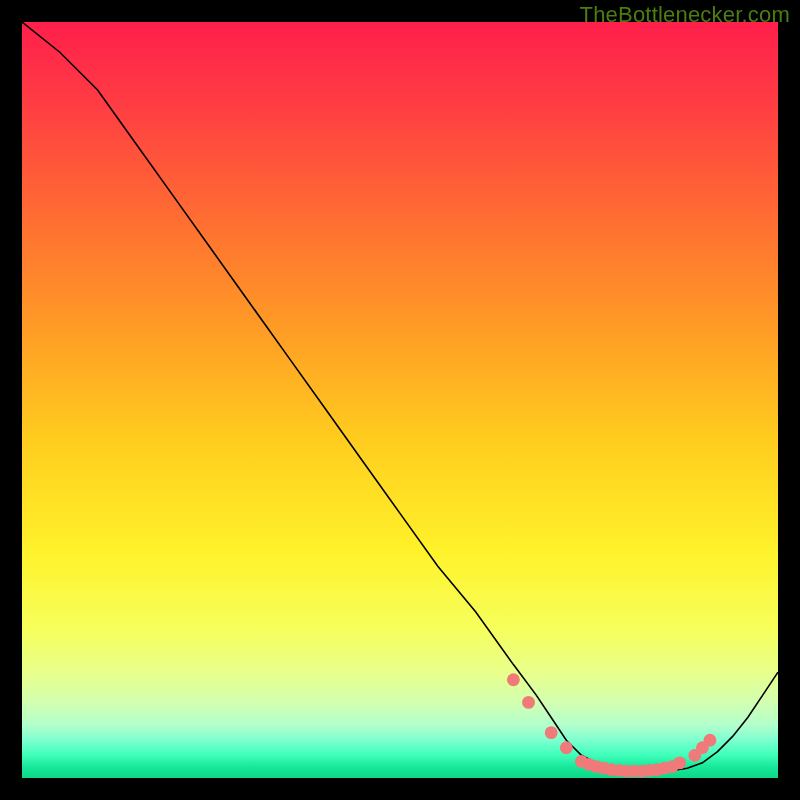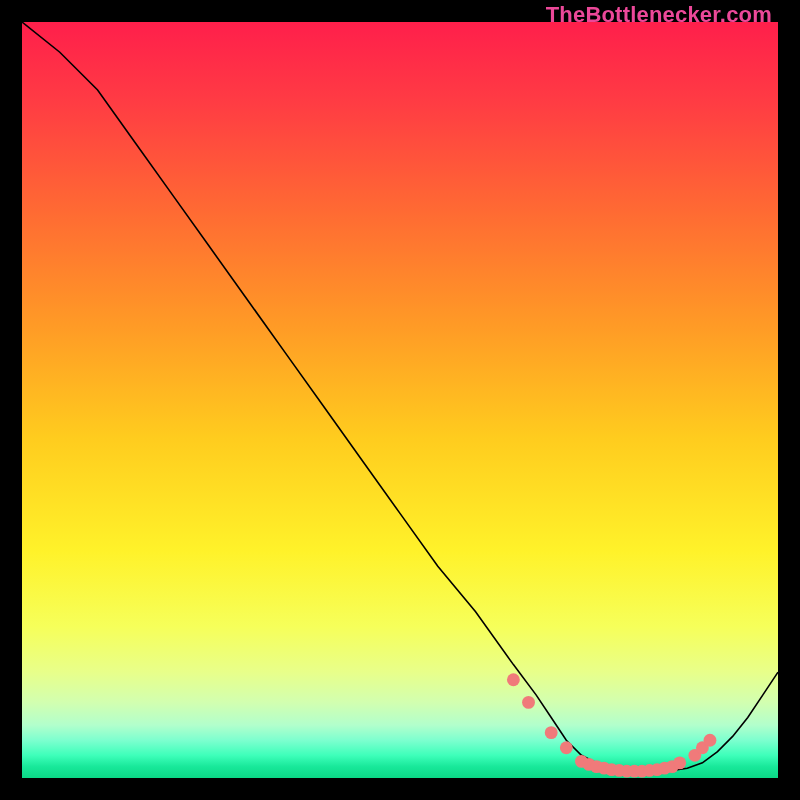--- a/index.html
+++ b/index.html
@@ -20,25 +20,25 @@
   .plot {
     position: absolute;
     left: 22px;
     top: 22px;
     width: 756px;
     height: 756px;
   }
   .watermark {
     position: absolute;
     top: 2px;
-    right: 28px;
-    color: #ec4899;
+    right: 10px;
+    color: #4d7c0f;
     font-size: 22px;
     letter-spacing: 0.2px;
-    font-weight: 700;
+    font-weight: 400;
     user-select: none;
   }
 </style>
 </head>
 <body>
 
 <div class="stage">
   <div class="watermark">TheBottlenecker.com</div>
 
   <svg class="plot" viewBox="0 0 100 100" preserveAspectRatio="none">

